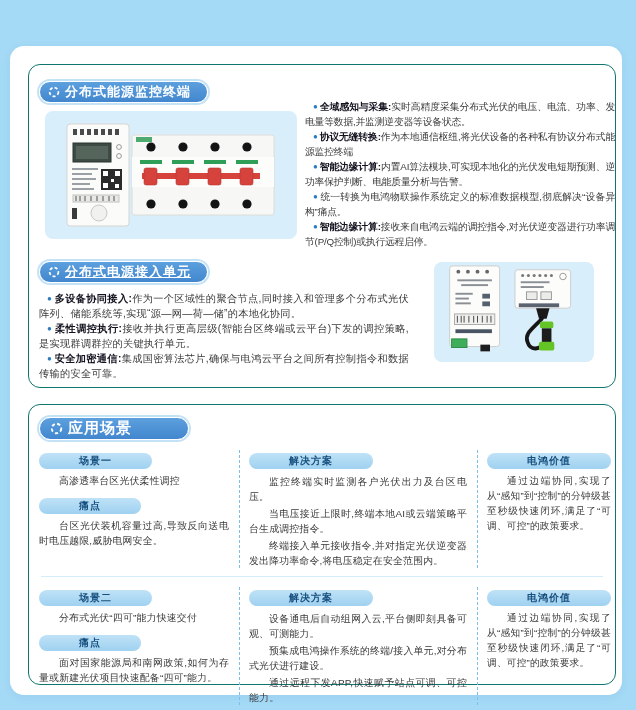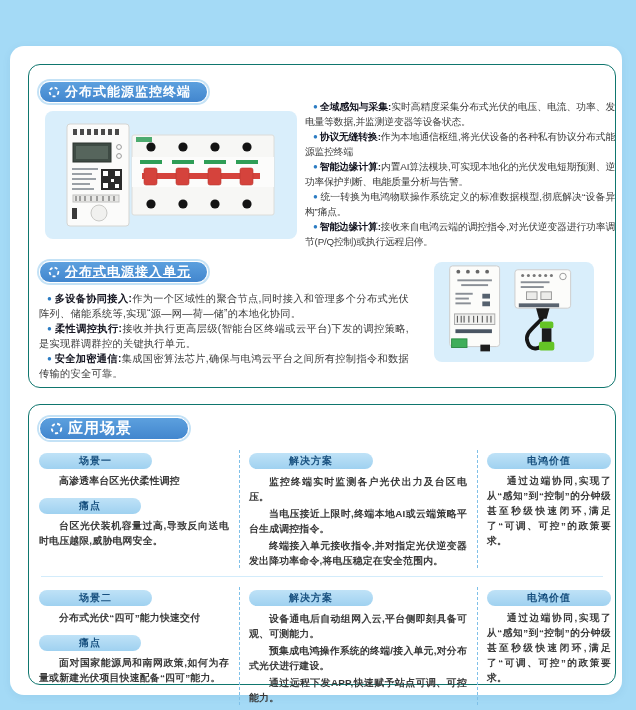--- a/index.html
+++ b/index.html
@@ -64,21 +64,21 @@
   
   .b3-badge-row{margin-bottom:10px;}
   .scen-grid{
     display:grid;grid-template-columns:190px 20px 218px 20px 1fr;
     align-items:stretch;
   }
   .vsep{border-left:1px dashed #7fc0e8;width:0;justify-self:center;}
   .hsep{border-top:1px solid #d3ecfb;margin:8px 2px 10px 2px;}
   .scol p{
     margin:4px 0 7px 0;font-size:9.9px;line-height:15px;color:#3a3a3a;
-    text-align:justify;text-indent:20px;letter-spacing:0.2px;font-weight:bold;
+    text-align:justify;text-indent:20px;letter-spacing:0.2px;
   }
   .scol .sol p{margin:2px 0 0 0;}
   .scol .sol{margin-top:5px;}
   .scol3 p{font-size:9.7px;}
 </style>
 </head>
 <body>
 
 <div class="panel">
 

